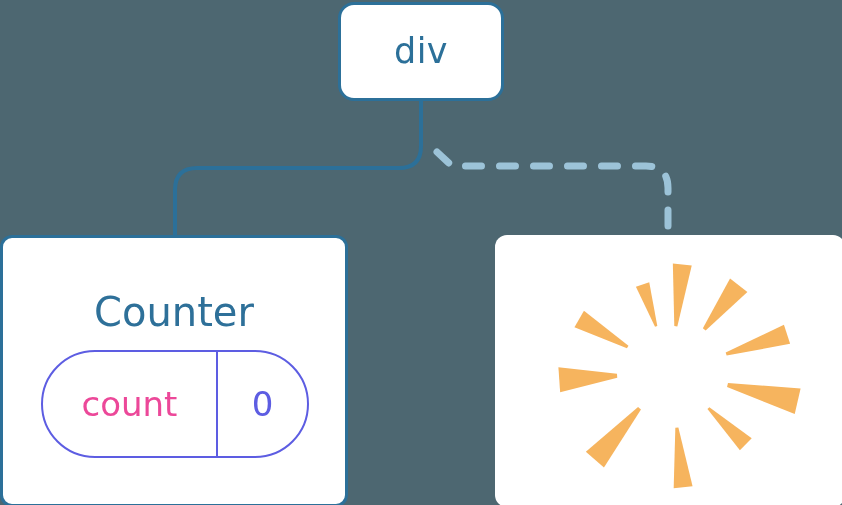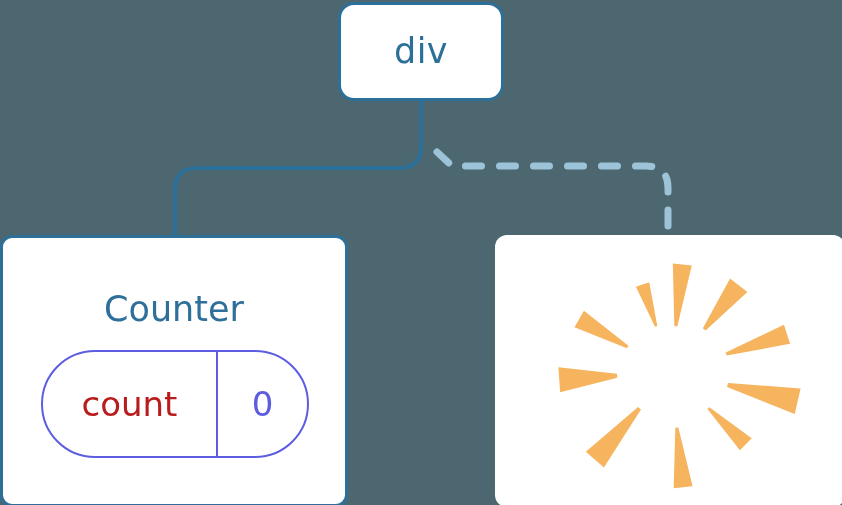--- a/index.html
+++ b/index.html
@@ -64,21 +64,21 @@
     height: 272px;
     border: 3px solid #2c7099;
     border-radius: 12px;
   }
   .node-counter .node-title {
     position: absolute;
     top: 54px;
     left: 0;
     right: 0;
     text-align: center;
-    font-size: 35px;
+    font-size: 40px;
     color: #2e7099;
     line-height: 1;
   }
 
   
   .pill {
     position: absolute;
     left: 41px;
     top: 350px;
     width: 268px;
@@ -90,21 +90,21 @@
     z-index: 3;
     display: flex;
     align-items: stretch;
   }
   .pill-key {
     flex: 0 0 173px;
     display: flex;
     align-items: center;
     justify-content: center;
     font-size: 34px;
-    color: #b91c1c;
+    color: #ec4899;
     line-height: 1;
   }
   .pill-divider {
     width: 2px;
     background: #5d5de2;
     flex: 0 0 2px;
   }
   .pill-value {
     flex: 1 1 auto;
     display: flex;

